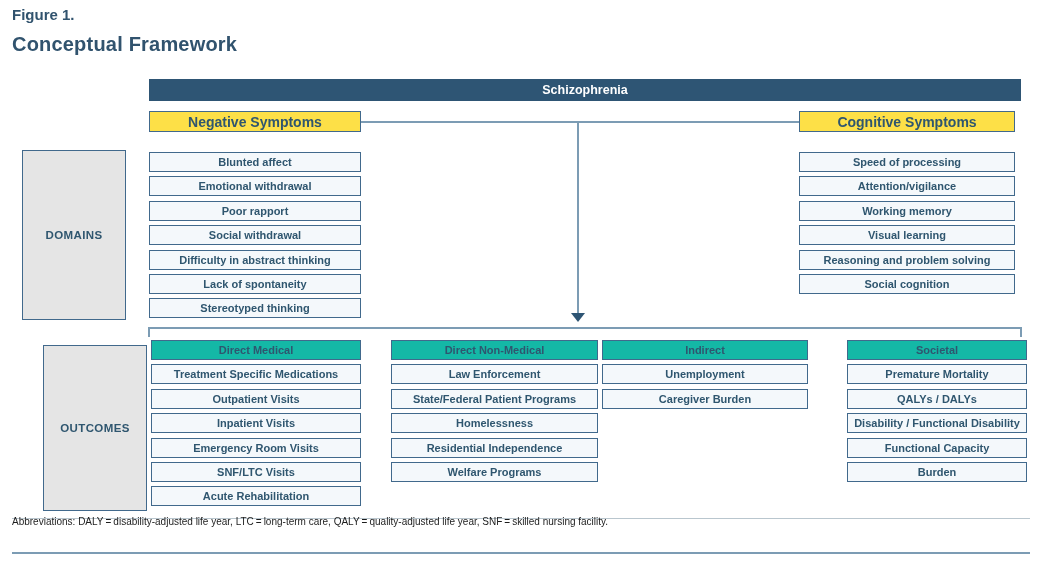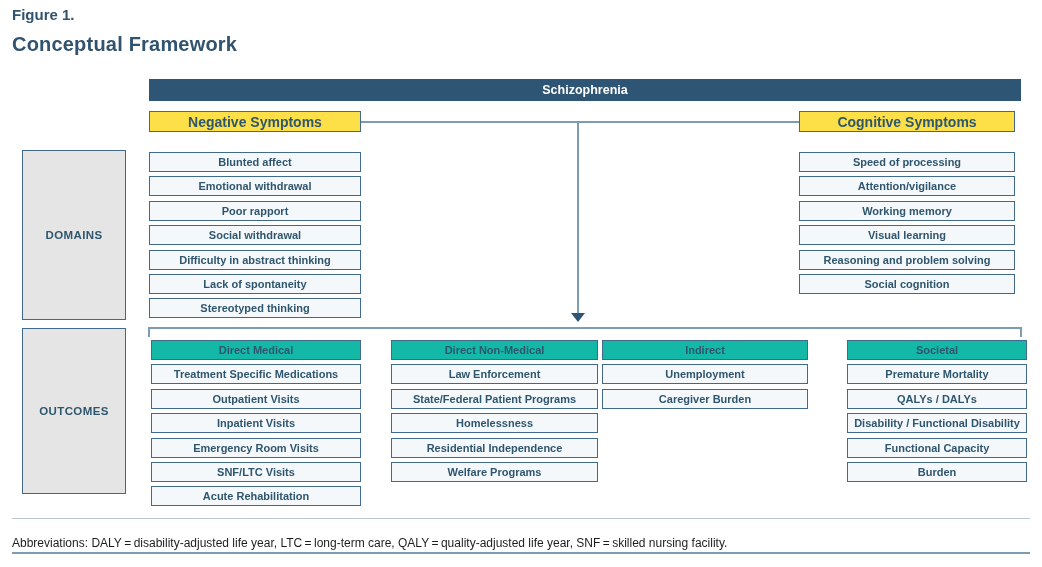--- a/index.html
+++ b/index.html
@@ -134,21 +134,21 @@
     box-sizing: border-box;
     display: flex;
     align-items: center;
     justify-content: center;
     font-size: 11.5px;
     font-weight: bold;
     letter-spacing: 0.4px;
     color: #2f566f;
   }
   #panel-domains  { top: 150px; height: 170px; }
-  #panel-outcomes { top: 328px; height: 166px; }
+  #panel-outcomes { top: 345px; height: 166px; margin-left: 21px; }
 
   
   .col {
     position: absolute;
   }
   .item {
     height: 20px;
     margin-bottom: 4.4px;
     border: 1.3px solid #41698c;
     box-sizing: border-box;
@@ -181,25 +181,24 @@
     left: 12px;
     top: 518px;
     width: 1018px;
     height: 1px;
     background: #b9c6ce;
   }
   #footnote {
     position: absolute;
     left: 12px;
     top: 516px;
-    font-size: 12px;
+    font-size: 10px;
     font-weight: normal;
     color: #1d1d1d;
     white-space: nowrap;
-    margin-top: 20px;
   }
   #footnote-rule-bottom {
     position: absolute;
     left: 12px;
     top: 552px;
     width: 1018px;
     height: 1.6px;
     background: #7c9cb4;
   }
 </style>

